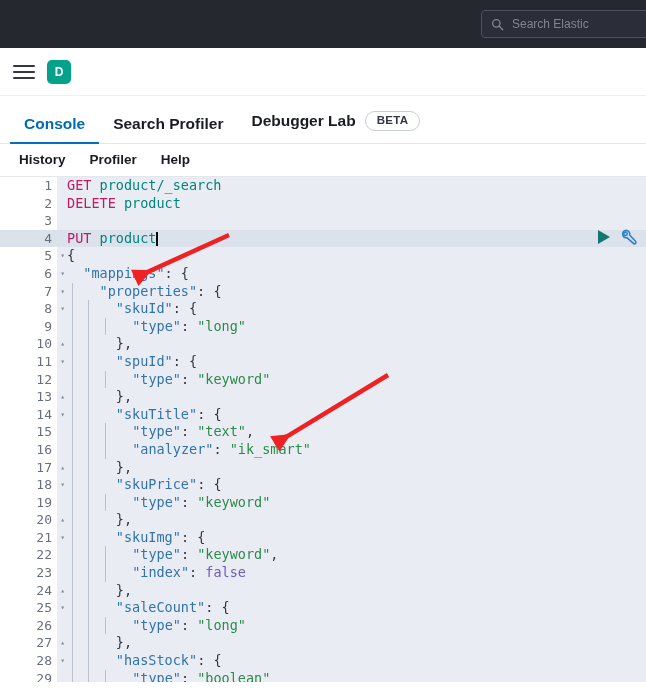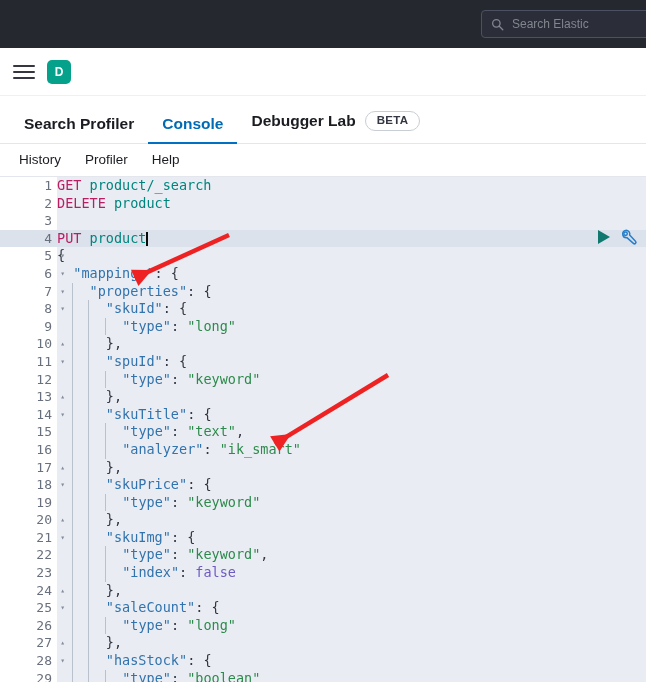--- a/index.html
+++ b/index.html
@@ -112,21 +112,21 @@
   
   .subbar {
     height: 33px;
     background: #fff;
     border-bottom: 1px solid #e3e6ec;
     display: flex; align-items: center;
     padding-left: 10px;
     gap: 6px;
   }
   .subbar-item {
-    font-size: 13.5px; font-weight: 400;
+    font-size: 13.5px; font-weight: 700;
     color: #1a1c21;
     padding: 4px 9px;
     line-height: 1;
   }
 
   
   .editor {
     position: relative;
     height: 505px;
     background: #e9edf3;
@@ -160,21 +160,21 @@
   .fold {
     position: absolute;
     right: -8px; top: 0;
     width: 10px;
     color: #878e9b;
     font-size: 8px;
     line-height: 17.6px;
   }
   .code {
     flex: 1 1 auto;
-    padding-left: 0;
+    padding-left: 10px;
     height: 17.6px;
     line-height: 17.6px;
     position: relative;
   }
   .guide {
     position: absolute; top: 0; bottom: 0; width: 1px;
     background: #b9c1cd;
   }
   
   .t-method { color: #ba1d62; }
@@ -224,25 +224,25 @@
 <div class="breadcrumb-bar">
   <div class="hamburger">
     <i></i>
       <i></i>
       <i></i>
   </div>
   <div class="avatar">D</div>
 </div>
 
 <div class="tabbar">
+  <div class="tab active">
+    <span>Console</span>
+  </div>
   <div class="tab">
     <span>Search Profiler</span>
-  </div>
-  <div class="tab active">
-    <span>Console</span>
   </div>
   <div class="tab">
     <span>Debugger Lab</span>
     <span class="beta-pill">BETA</span>
   </div>
 </div>
 
 <div class="subbar">
   <div class="subbar-item">History</div>
   <div class="subbar-item">Profiler</div>

